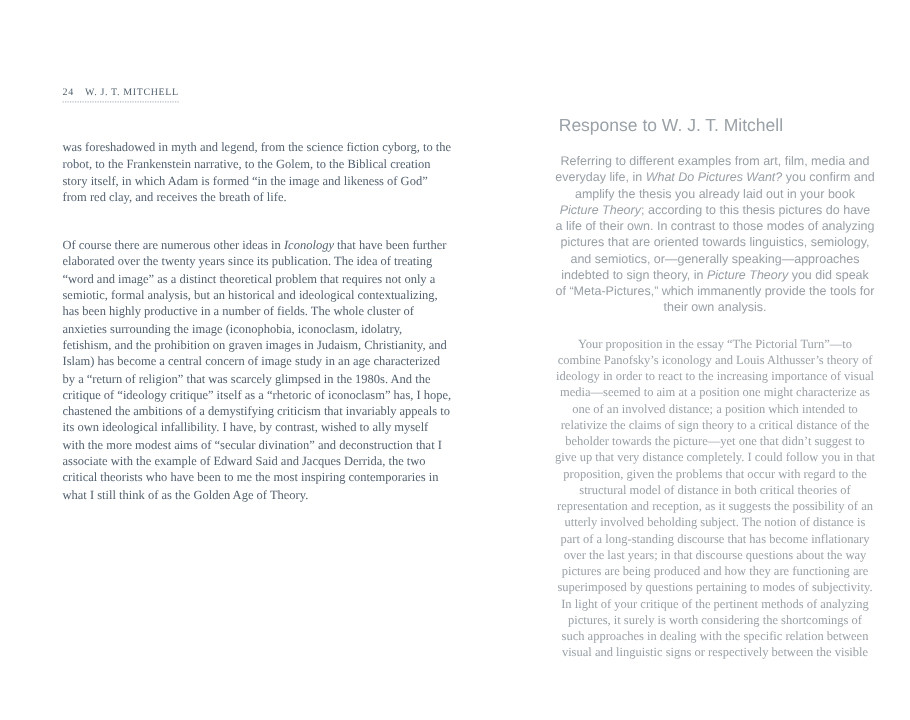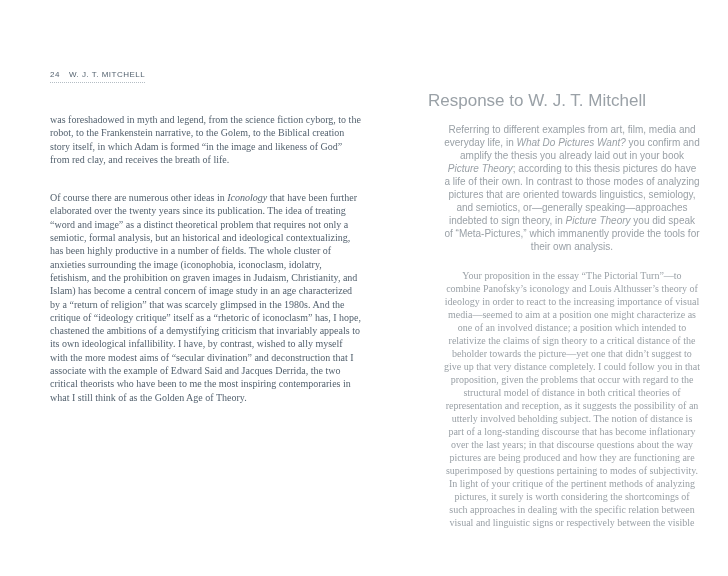--- a/index.html
+++ b/index.html
@@ -18,21 +18,21 @@
   }
   
   .page-left {
     position: absolute;
     left: 50px;
     top: 63px;
     width: 312px;
   }
   .running-header {
     display: inline-block;
-    font-family: Liberation Sans, sans-serif;
+    font-family: Liberation Serif, serif;
     font-size: 8px;
     letter-spacing: 0.5px;
     color: var(--left-text, #54626f);
     border-bottom: 1px dotted var(--rule, #b4bdc4);
     padding-bottom: 3px;
     white-space: nowrap;
   }
   .folio-left { margin-right: 9px; }
   .serif-body {
     font-family: "Liberation Serif", serif;
@@ -54,23 +54,24 @@
   }
   .folio-right {
     font-family: "Liberation Sans", sans-serif;
     font-size: 8px;
     line-height: 10px;
     color: var(--right-text, #9aa1a7);
   }
   .title-block {
     margin-top: 31px;
     font-family: "Liberation Sans", sans-serif;
-    font-size: 17px;
+    font-size: 14px;
     line-height: 13.5px;
     color: var(--right-text, #9aa1a7);
+    margin-left: 19px;
   }
   .sans-body {
     font-family: "Liberation Sans", sans-serif;
     font-size: 10px;
     line-height: 13px;
     color: var(--right-text, #9aa1a7);
     margin: 16px;
     text-align: center;
   }
   .para-r1 { margin-top: 15px; }

